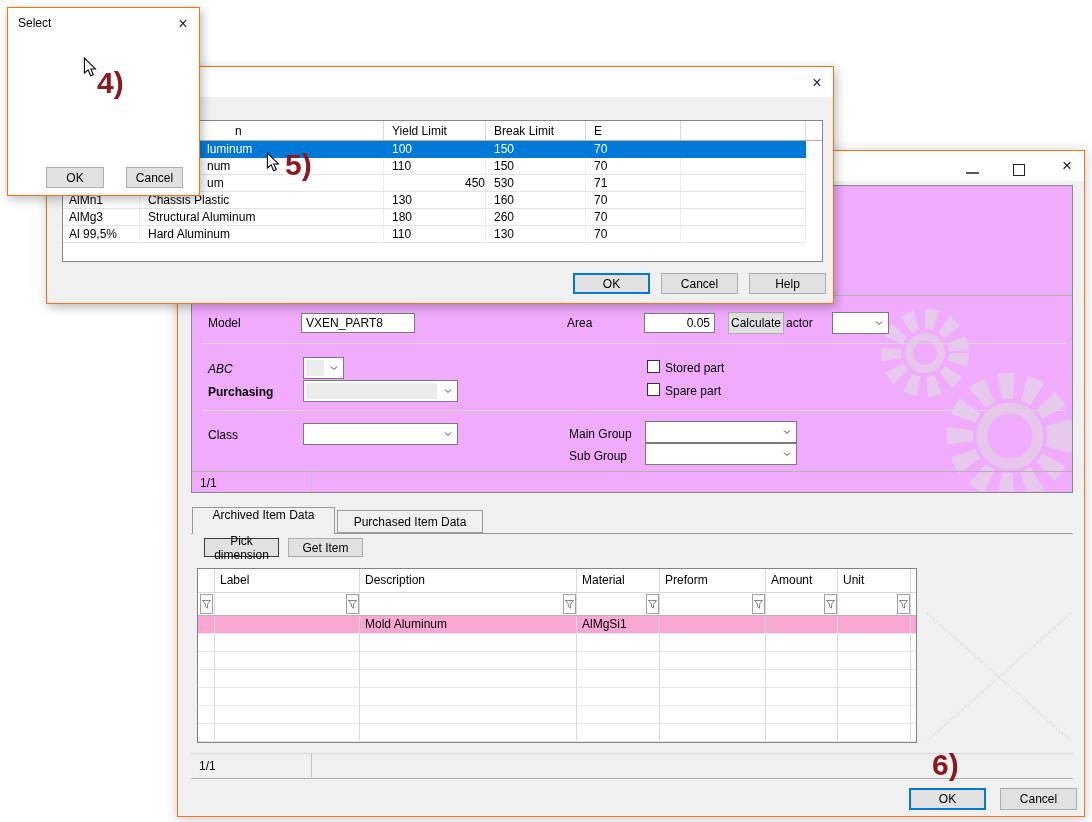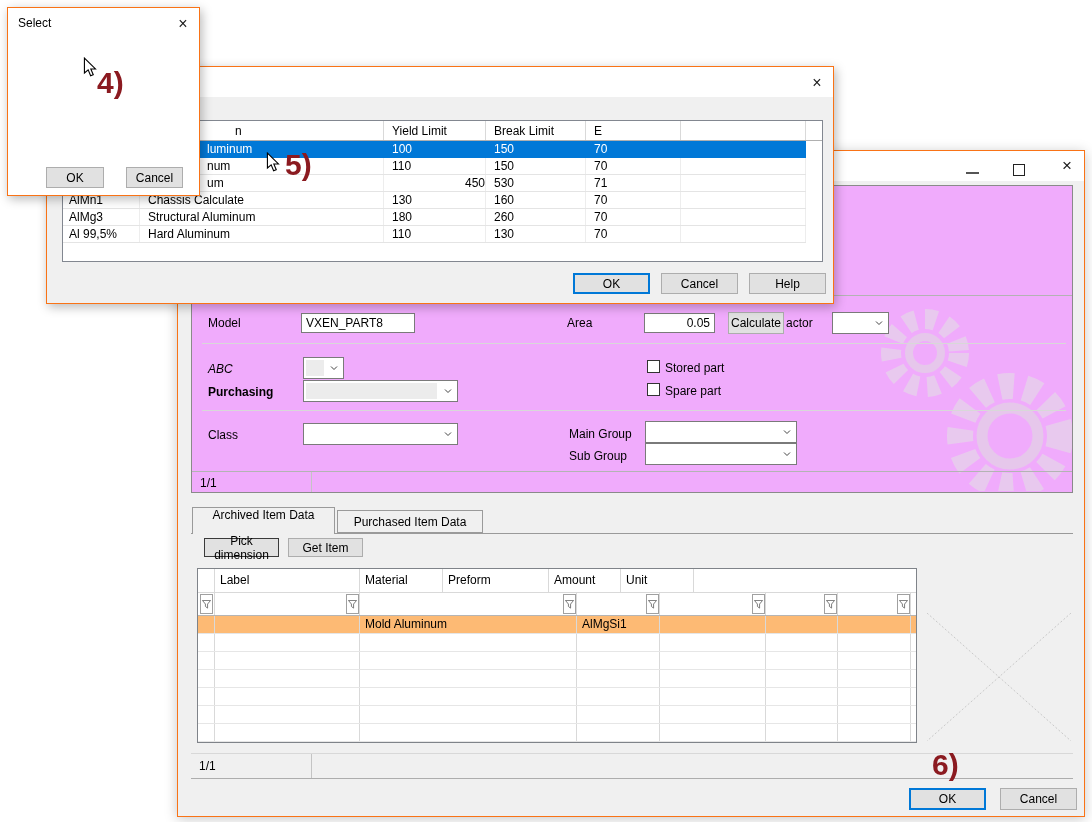--- a/index.html
+++ b/index.html
@@ -66,21 +66,21 @@
 
   #item-table { position:absolute; left:19px; top:417px; width:720px; height:175px; border:1px solid #7f8389; background:#fff; overflow:hidden; }
   .ihrow, .ifrow, .irow { display:flex; }
   .ihrow { height:23px; }
   .ic { border-right:1px solid #d9d9d9; overflow:hidden; white-space:nowrap; }
   .ihc { font-size:12px; padding:4px 0 0 5px; }
   .ifrow { height:24px; border-bottom:1px solid #b5b5b5; border-top:1px solid #d9d9d9; }
   .ifc { position:relative; }
   .funnel { position:absolute; right:0; top:1px; width:13px; height:20px; border:1px solid #a0a0a0; background:#fff; display:flex; align-items:center; justify-content:center; }
   .irow { height:18px; border-bottom:1px solid #e6e6e6; }
-  .irow.ifirst { background:#fdba74; }
+  .irow.ifirst { background:#f9a8d4; }
   .idc { font-size:12px; line-height:17px; padding-left:5px; }
 
   #x-placeholder { position:absolute; left:749px; top:462px; width:144px; height:128px; }
   #pd-status-bottom-line1 { left:13px; top:602px; width:882px; }
   #pd-status-bottom-line2 { left:13px; top:627px; width:882px; background:#adadad; }
 
   
   .annot { position:absolute; font-weight:bold; font-size:30px; color:#8b1a20; z-index:40; font-family:"Liberation Sans",sans-serif; }
   .cursor { position:absolute; z-index:41; }
 </style>
@@ -183,20 +183,21 @@
     <div class="tab" id="tab-purchased">Purchased Item Data</div>
     <div id="tabline"></div>
 
     <div class="btn" style="left:26px;top:387px;width:75px;height:19px;border-color:#3a3a3a;">Pick dimension</div>
     <div class="btn" style="left:110px;top:387px;width:75px;height:19px;">Get Item</div>
 
     <div id="item-table">
       <div class="ihrow">
           <div class="ic ihc" style="width: 17px;"></div>
           <div class="ic ihc" style="width: 145px;">Label</div>
+          <div class="ic ihc" style="width: 217px;">Description</div>
           <div class="ic ihc" style="width: 83px;">Material</div>
           <div class="ic ihc" style="width: 106px;">Preform</div>
           <div class="ic ihc" style="width: 72px;">Amount</div>
           <div class="ic ihc" style="width: 73px;">Unit</div>
         </div>
       <div class="ifrow">
           <div class="ic ifc" style="width: 17px;">
             <span class="funnel" style="right: 1px;">
               <svg width="9" height="9" viewBox="0 0 10 10">
                 <path d="M0.5 0.5 H9.5 L6.2 4.5 V9 L3.8 7.2 V4.5 Z" fill="none" stroke="#6d6d6d"></path>
@@ -360,21 +361,21 @@
           <div class="mrow">
             <div class="mc" style="width: 77px;"></div>
             <div class="mc occ" style="width: 244px;">um</div>
             <div class="mc" style="width: 102px; text-align: right;">450</div>
             <div class="mc" style="width: 100px;">530</div>
             <div class="mc" style="width: 95px;">71</div>
             <div class="mc" style="width: 125px;"></div>
           </div>
           <div class="mrow">
             <div class="mc" style="width: 77px;">AlMn1</div>
-            <div class="mc" style="width: 244px;">Chassis Calculate</div>
+            <div class="mc" style="width: 244px;">Chassis Plastic</div>
             <div class="mc" style="width: 102px;">130</div>
             <div class="mc" style="width: 100px;">160</div>
             <div class="mc" style="width: 95px;">70</div>
             <div class="mc" style="width: 125px;"></div>
           </div>
           <div class="mrow">
             <div class="mc" style="width: 77px;">AlMg3</div>
             <div class="mc" style="width: 244px;">Structural Aluminum</div>
             <div class="mc" style="width: 102px;">180</div>
             <div class="mc" style="width: 100px;">260</div>

